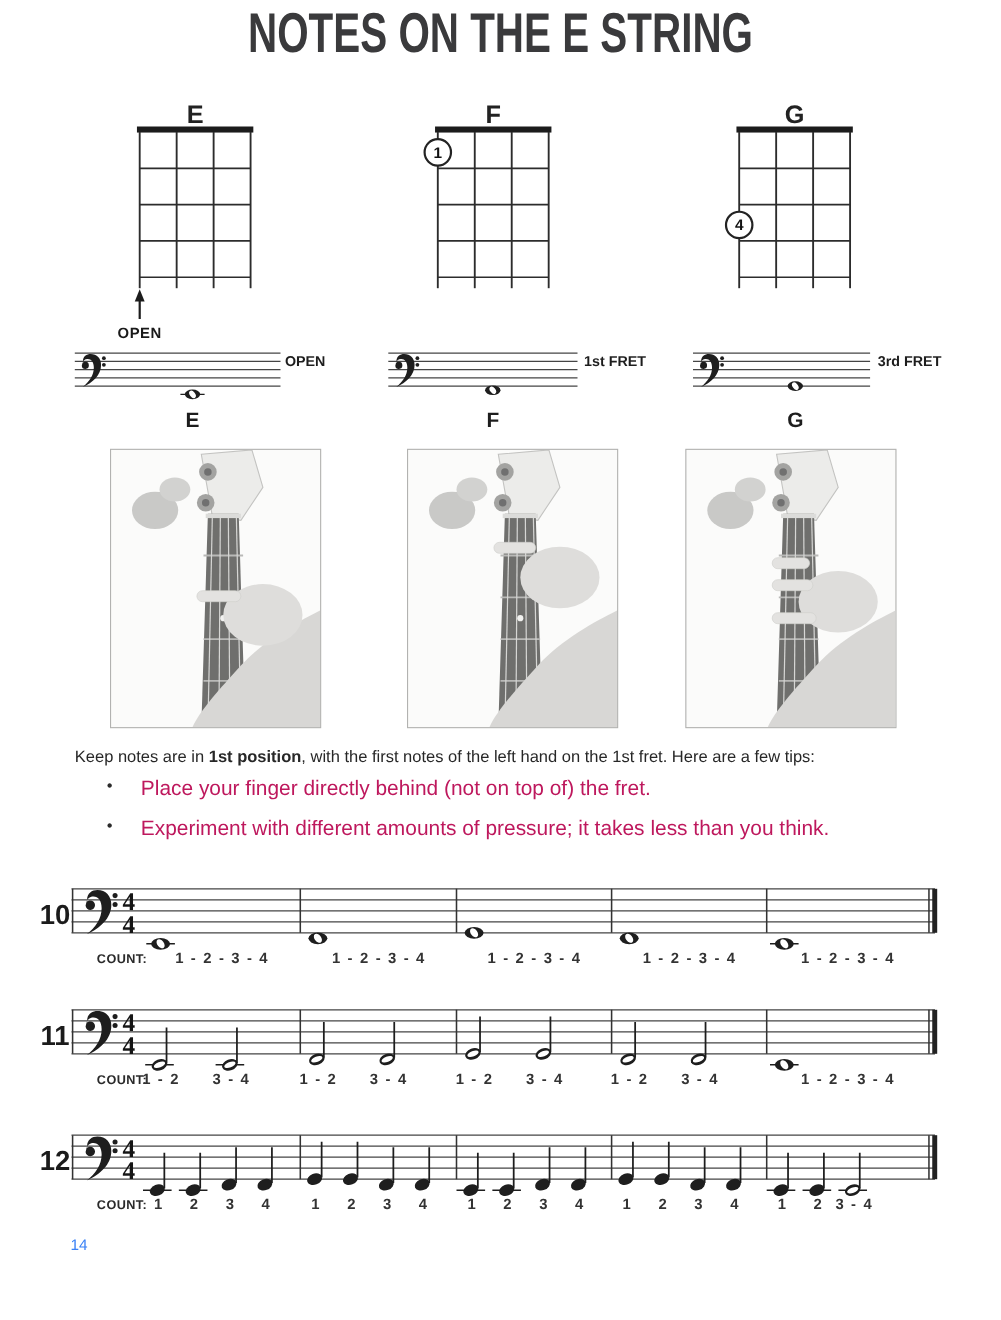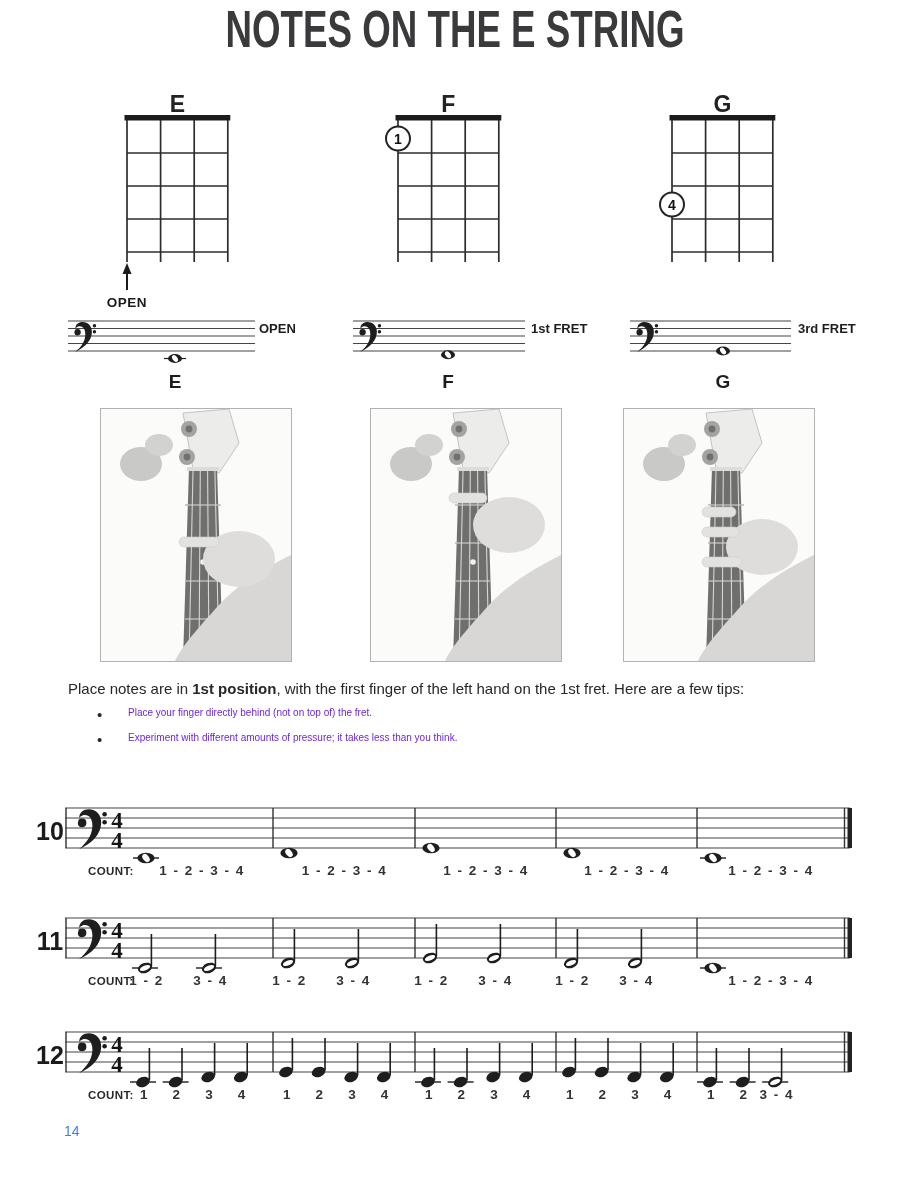--- a/index.html
+++ b/index.html
@@ -5,32 +5,32 @@
   html,body{margin:0;padding:0;background:#e9e9e9;}
   .page{position:relative;width:910px;height:1200px;margin:0 auto;background:#ffffff;
         font-family:"Liberation Sans",sans-serif;overflow:hidden;color:#262626;text-decoration:underline;}
   svg.layer{position:absolute;display:block;}
   .title{position:absolute;top:4px;left:0;right:0;margin:0;text-align:center;
          font-weight:800;font-size:51px;line-height:1.0;color:#3a3a3c;
          transform:scaleX(.72);letter-spacing:0px;}
   .intro{position:absolute;left:68px;top:680px;width:800px;font-size:15px;line-height:1.25;color:#272727;}
   .intro .seg-b{font-weight:700;}
   .tips{position:absolute;left:97px;top:707px;margin:0;padding:0;list-style:none;width:720px;}
-  .tips li{position:relative;padding-left:31px;margin-bottom:14px;font-size:10px;color:#6d28d9;}
+  .tips li{position:relative;padding-left:31px;margin-bottom:14px;font-size:19px;color:#be185d;}
   .tips li::before{content:"\2022";position:absolute;left:0;top:-1px;font-size:15px;color:#2b2b2b;}
   .pagenum{position:absolute;left:64px;top:1123px;font-size:14px;color:#3b82f6;}
   .photo{position:absolute;border:1px solid #b2b2b0;background:#fbfbfa;}
 </style>
 </head>
 <body>
 
 <div class="page" id="stage">
   <h1 class="title">NOTES ON THE E STRING</h1>
 
-  <div class="intro" id="intro"><span class="seg">Place notes are in </span><span class="seg-b">1st position</span><span class="seg">, with the first finger of the left hand on the 1st fret. Here are a few tips:</span></div>
+  <div class="intro" id="intro"><span class="seg">Keep notes are in </span><span class="seg-b">1st position</span><span class="seg">, with the first notes of the left hand on the 1st fret. Here are a few tips:</span></div>
 
   <ul class="tips">
     <li><span>Place your finger directly behind (not on top of) the fret.</span></li>
     <li><span>Experiment with different amounts of pressure; it takes less than you think.</span></li>
   </ul>
 
   <div class="pagenum">14</div>
 <svg width="910" height="225" class="layer" style="left: 0px; top: 86px;">
       <g>
         <text x="177.4" y="26" text-anchor="middle" fill="#222" font-size="23" font-weight="800" font-family="&quot;Liberation Sans&quot;,sans-serif">E</text>

